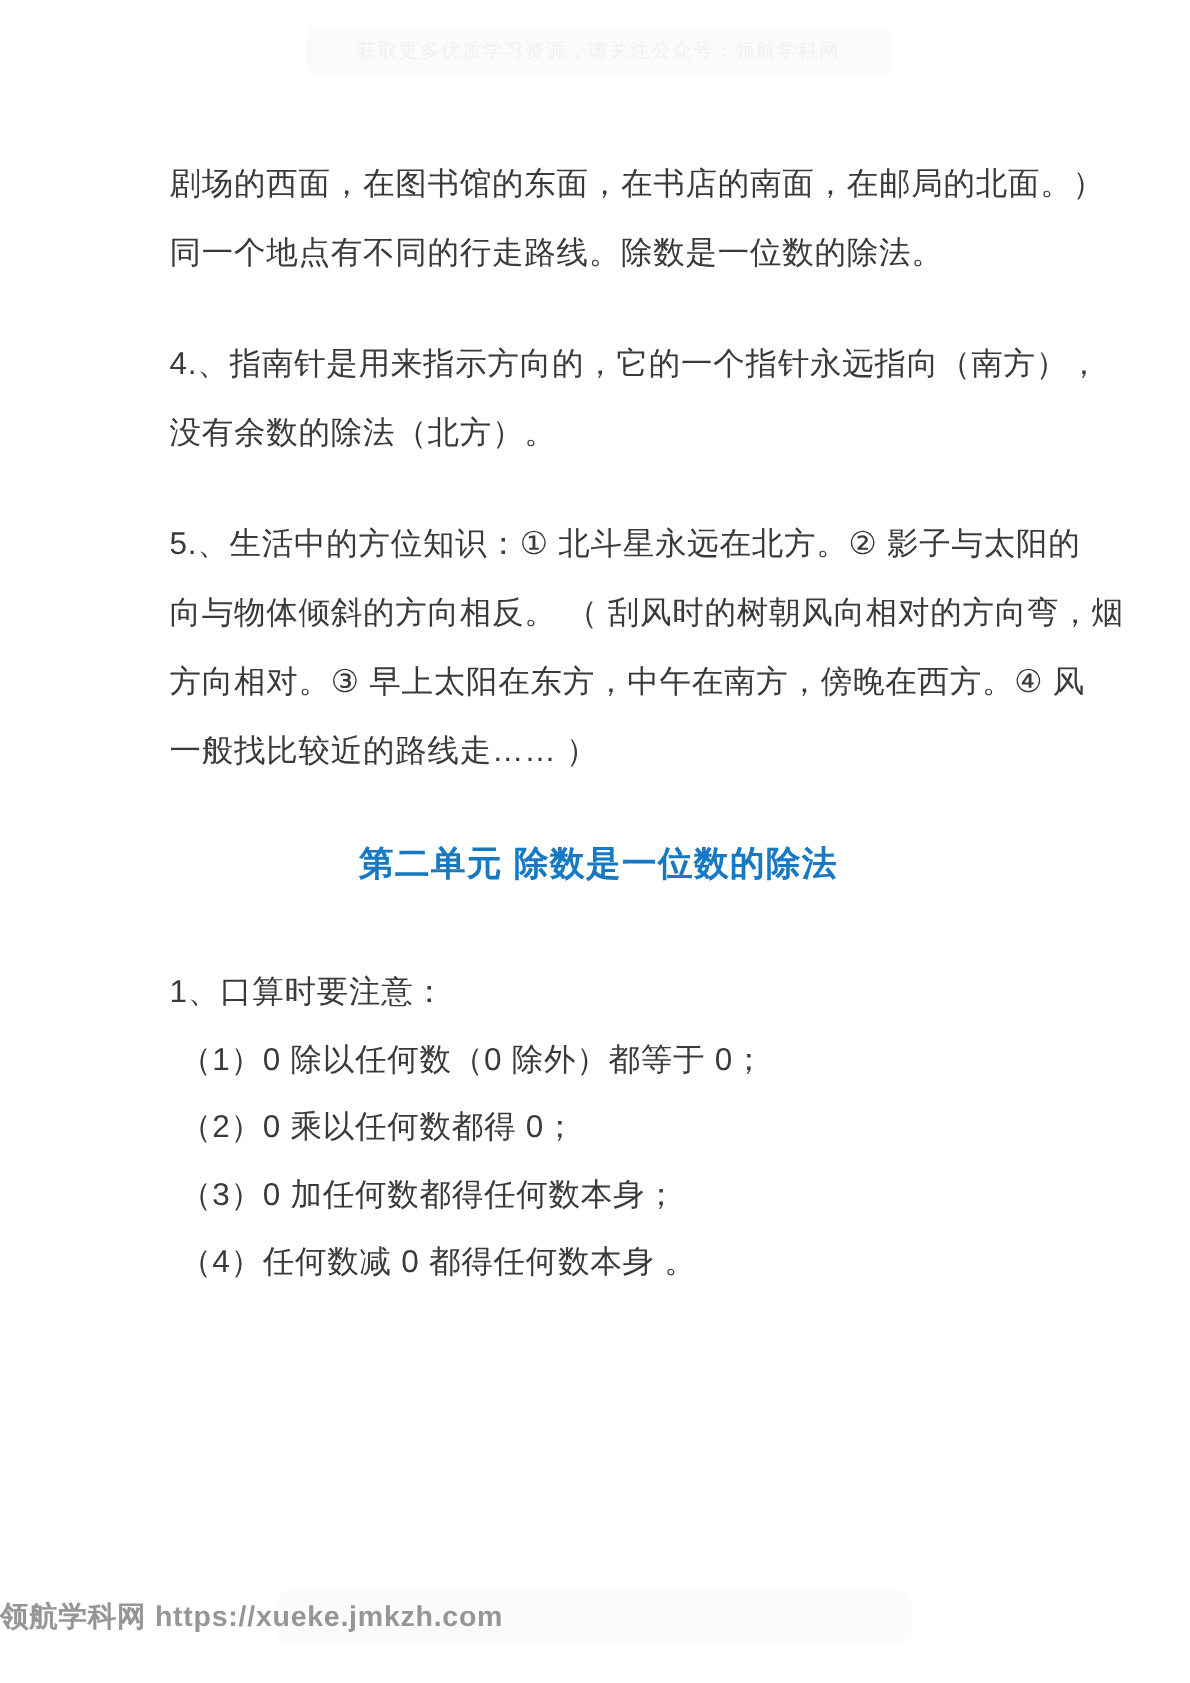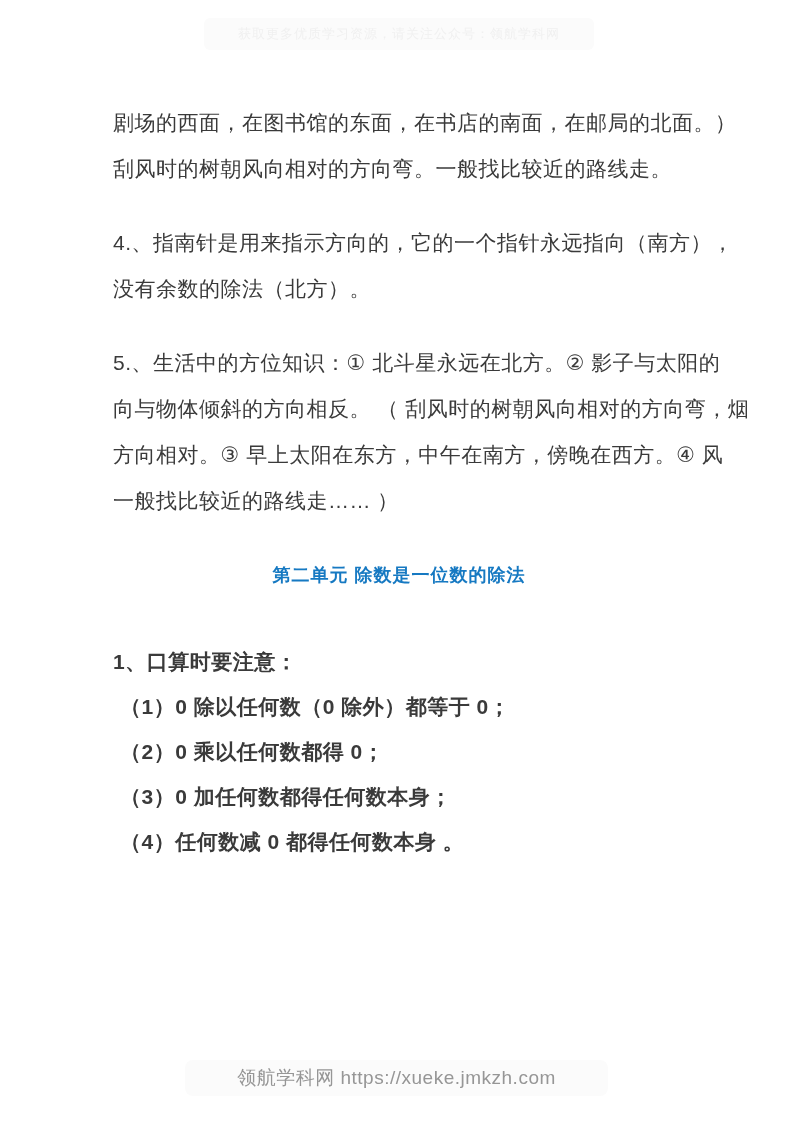--- a/index.html
+++ b/index.html
@@ -45,40 +45,40 @@
     letter-spacing: 0.5px;
   }
   .line { white-space: nowrap; }
   .para { margin: 0; }
   .gap-sm { margin-top: 28px; }
   .gap-lg { margin-top: 40px; }
 
   .unit-heading {
     margin-top: 28px;
     text-align: center;
-    font-size: 18px;
+    font-size: 23px;
     font-weight: bold;
     color: #1679C2;
     line-height: 47px;
     letter-spacing: 1px;
   }
 
-  .rule-list .line { line-height: 45px; padding-left: 7px; font-weight: bold; }
+  .rule-list .line { line-height: 45px; padding-left: 7px; }
   .rule-list .list-title { padding-left: 0; }
 
   
   .footer {
     position: absolute;
     left: 0;
     top: 1056px;
     width: 793px;
     height: 44px;
     display: flex;
     align-items: center;
-    justify-content: center;
+    font-weight: bold;
   }
   .footer-box {
     position: absolute;
     left: 185px;
     right: 185px;
     top: 4px;
     bottom: 4px;
     background: #fbfbfb;
     border-radius: 8px;
   }
@@ -95,21 +95,21 @@
 <div class="page">
 
   <div class="watermark-bar">
     <span class="watermark-text">获取更多优质学习资源，请关注公众号：领航学科网</span>
   </div>
 
   <div class="doc">
 
     <div class="para">
       <div class="line">剧场的西面，在图书馆的东面，在书店的南面，在邮局的北面。）</div>
-      <div class="line">刮风时的树朝风向相对的方向弯。一般找比较近的路线走。</div>
+      <div class="line">同一个地点有不同的行走路线。除数是一位数的除法。</div>
     </div>
 
     <div class="para gap-sm">
       <div class="line">4.、指南针是用来指示方向的，它的一个指针永远指向（南方），</div>
       <div class="line">没有余数的除法（北方）。</div>
     </div>
 
     <div class="para gap-sm">
       <div class="line">5.、生活中的方位知识：① 北斗星永远在北方。② 影子与太阳的</div>
       <div class="line">向与物体倾斜的方向相反。 （ 刮风时的树朝风向相对的方向弯，烟</div>

